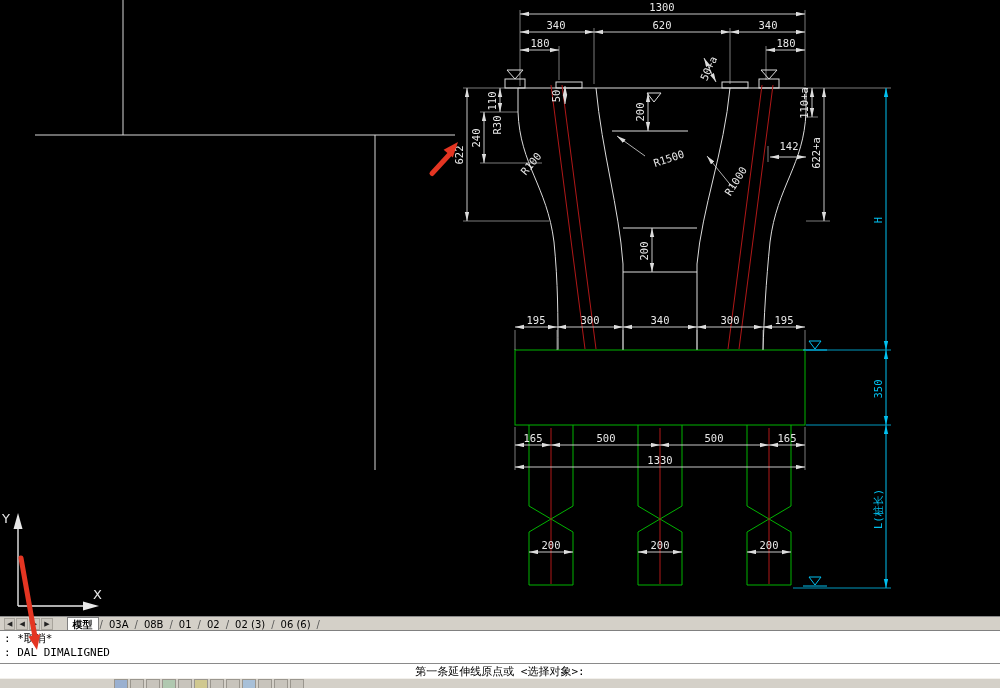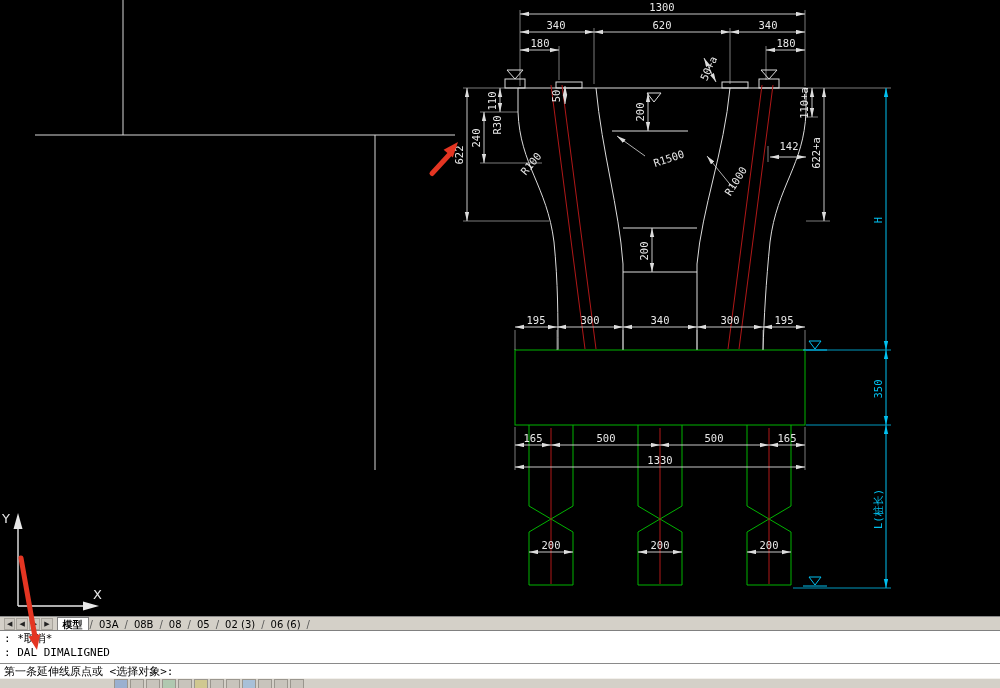--- a/index.html
+++ b/index.html
@@ -23,31 +23,31 @@
   .ucs line{stroke:#e8e8e8;stroke-width:1.4;}
   .ucsl{fill:#e8e8e8;font-size:13px;font-family:"DejaVu Sans",sans-serif;}
   .rarr{fill:#e43522;}
   .rline{stroke:#e43522;stroke-width:5;stroke-linecap:round;}
   
   .tabbar{position:absolute;left:0;top:616px;width:1000px;height:14px;background:#d4d0c8;
           border-top:1px solid #8a8a8a;display:flex;align-items:center;z-index:10;
           font-size:10px;color:#000;}
   #tabnav{display:flex;gap:1px;padding:0 4px;}
   .tnav{font-size:7px;color:#222;padding:1px 2px;background:#ccc8c0;border:1px solid #a8a49c;line-height:8px;cursor:default;}
-  #tabs{display:flex;align-items:center;height:14px;}
+  #tabs{display:flex;align-items:center;height:14px;margin-left:10px;}
   .tab{padding:0 5px;height:13px;line-height:13px;}
   .tab.active{background:#fff;border:1px solid #808080;border-bottom:none;font-weight:bold;}
   .tabsep{color:#555;padding:0 1px;}
   
   .cmd{position:absolute;left:0;top:630px;width:1000px;height:48px;background:#fff;
        border-top:1px solid #808080;z-index:10;color:#000;
        font-family:"DejaVu Sans Mono","Liberation Mono",monospace;font-size:11px;}
   .cmd-hist{height:30px;padding:1px 4px;border-bottom:1px solid #8a8a8a;}
   .cmd-hist div{line-height:14px;white-space:pre;}
-  .cmd-prompt{padding:1px 4px;line-height:14px;white-space:pre;}
+  .cmd-prompt{padding:1px 4px;line-height:14px;white-space:pre;text-align:center;}
   
   .strip{position:absolute;left:0;top:678px;width:1000px;height:10px;background:#d4d0c8;
          border-top:1px solid #f2f0ec;z-index:10;display:flex;gap:2px;padding-left:114px;
          box-sizing:border-box;align-items:flex-start;}
   .sic{display:inline-block;width:14px;height:12px;border:1px solid #9a968e;box-sizing:border-box;}
 </style>
 </head>
 <body>
 
 <svg id="dwg" width="1000" height="616" viewBox="0 0 1000 616">
@@ -262,23 +262,23 @@
       <span class="tnav">▶</span>
       <span class="tnav">▶</span>
     </span>
   <span id="tabs">
       <span class="tab active">模型</span>
       <span class="tabsep">/</span>
       <span class="tab">03A</span>
       <span class="tabsep">/</span>
       <span class="tab">08B</span>
       <span class="tabsep">/</span>
-      <span class="tab">08</span>
-      <span class="tabsep">/</span>
-      <span class="tab">05</span>
+      <span class="tab">01</span>
+      <span class="tabsep">/</span>
+      <span class="tab">02</span>
       <span class="tabsep">/</span>
       <span class="tab">02 (3)</span>
       <span class="tabsep">/</span>
       <span class="tab">06 (6)</span>
       <span class="tabsep">/</span>
     </span>
 </div>
 
 <div class="cmd">
   <div class="cmd-hist">

